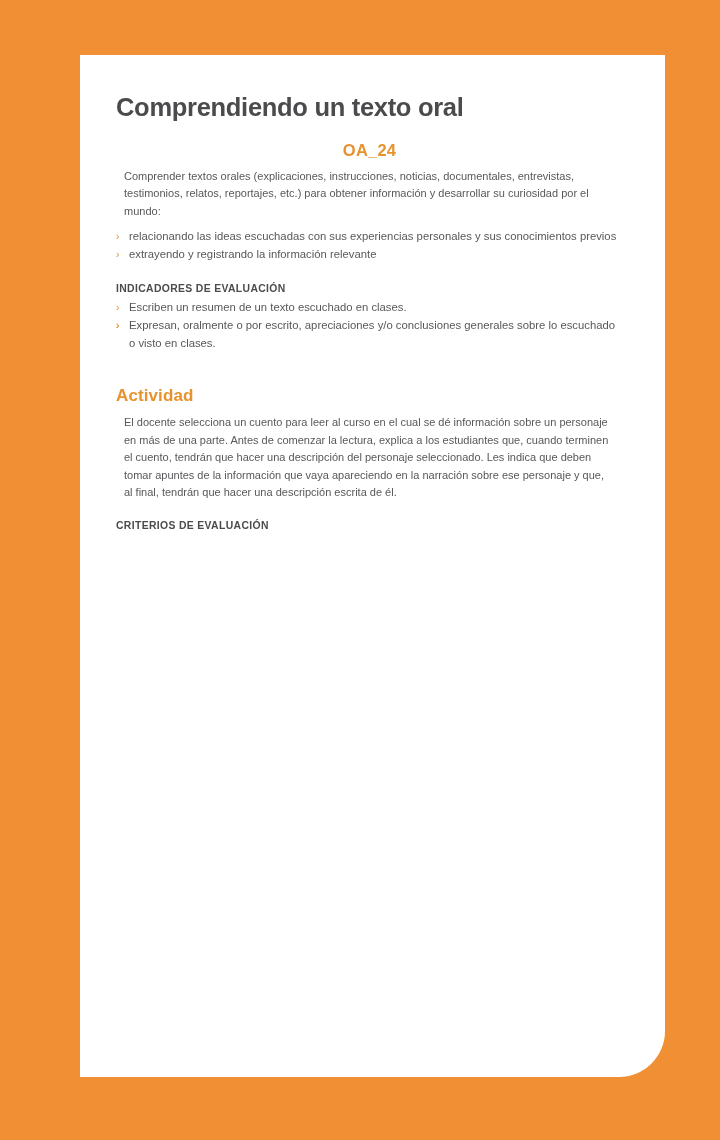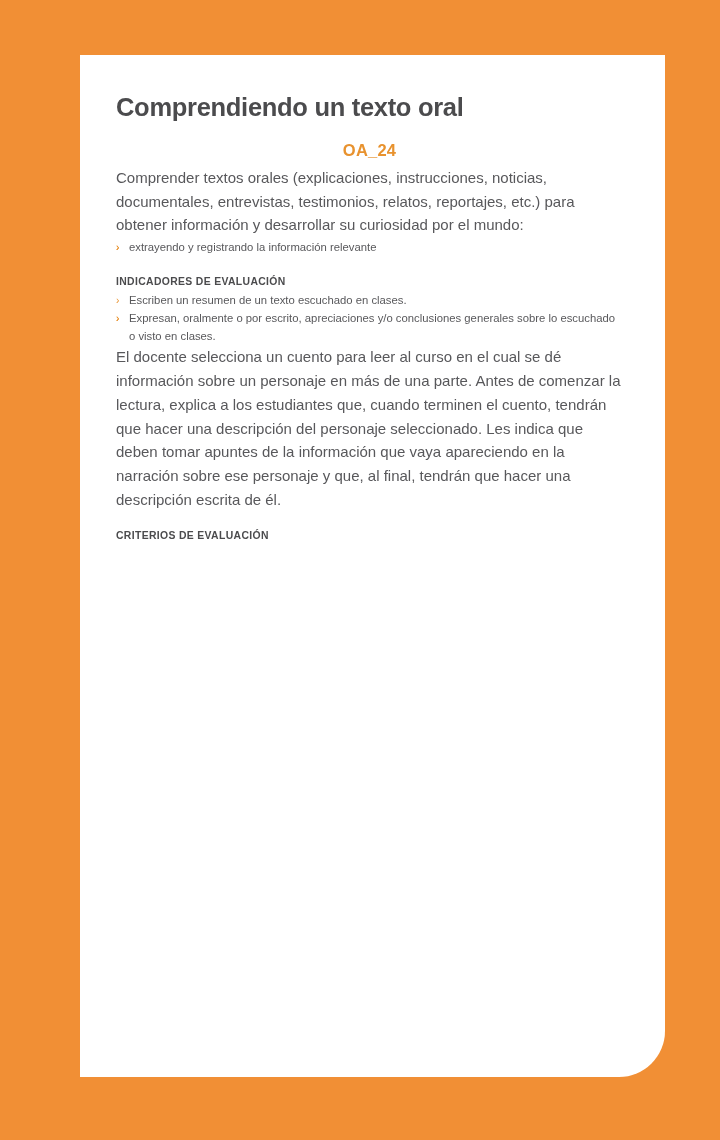--- a/index.html
+++ b/index.html
@@ -40,24 +40,24 @@
   }
   .oa-code {
     font-size: 16.5px;
     font-weight: bold;
     color: #E8922E;
     letter-spacing: 0.2px;
     margin: 0 0 6px 0;
     text-align: center;
   }
   .body-text {
-    font-size: 15px;
+    font-size: 11px;
     color: #58585B;
     line-height: 1.58;
-    margin: 0;
+    margin: 8px;
   }
   ul.bullets {
     list-style: none;
     margin: 2px 0 0 0;
     padding: 0;
   }
   ul.bullets li {
     position: relative;
     padding-left: 13px;
     font-size: 11.3px;
@@ -99,20 +99,21 @@
 
     <h1 class="doc-title">Comprendiendo un texto oral</h1>
 
     <div class="oa-code">OA_24</div>
 
     <p class="body-text">Comprender textos orales (explicaciones, instrucciones, noticias, documentales, entrevistas, testimonios, relatos, reportajes, etc.) para obtener información y desarrollar su curiosidad por el mundo:</p>
 
     <ul class="bullets">
       <li>
         <span class="chev">›</span>
+        <span>relacionando las ideas escuchadas con sus experiencias personales y sus conocimientos previos</span>
       </li>
       <li>
         <span class="chev">›</span>
         <span>extrayendo y registrando la información relevante</span>
       </li>
     </ul>
 
     <div class="section-head">INDICADORES DE EVALUACIÓN</div>
 
     <ul class="bullets indicadores">
@@ -122,20 +123,21 @@
       </li>
       <li>
         <span class="chev">›</span>
       </li>
       <li>
         <span class="chev">›</span>
         <span>Expresan, oralmente o por escrito, apreciaciones y/o conclusiones generales sobre lo escuchado o visto en clases.</span>
       </li>
     </ul>
 
+    <div class="activity-head">Actividad</div>
 
     <p class="body-text">El docente selecciona un cuento para leer al curso en el cual se dé información sobre un personaje en más de una parte. Antes de comenzar la lectura, explica a los estudiantes que, cuando terminen el cuento, tendrán que hacer una descripción del personaje seleccionado. Les indica que deben tomar apuntes de la información que vaya apareciendo en la narración sobre ese personaje y que, al final, tendrán que hacer una descripción escrita de él.</p>
 
     <div class="section-head">CRITERIOS DE EVALUACIÓN</div>
 
 
   </div>
 </div>
 
 </body></html>

